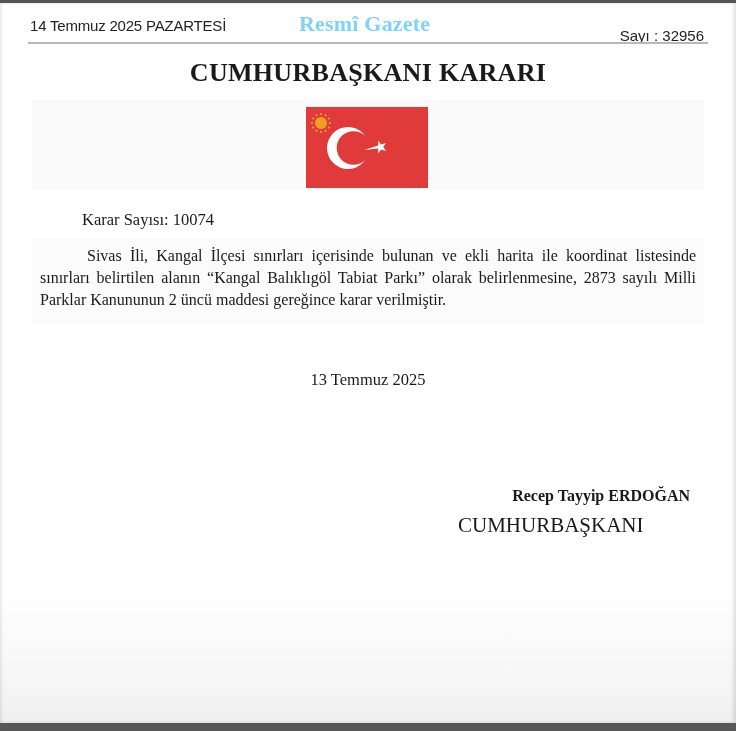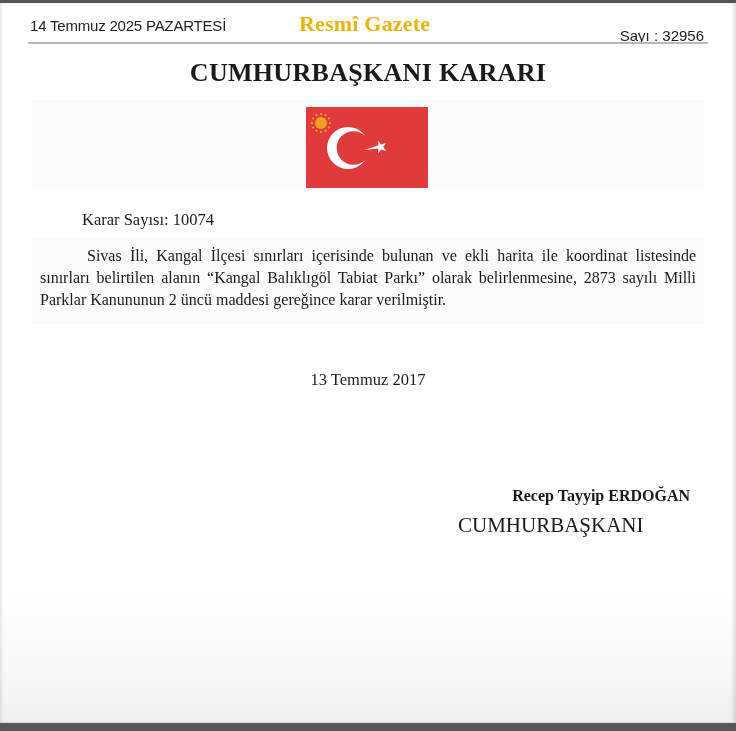--- a/index.html
+++ b/index.html
@@ -41,21 +41,21 @@
       font-size: 15px;
       color: #222;
       letter-spacing: -0.2px;
     }
     .header .masthead {
       position: absolute;
       left: 271px; top: 3px;
       font-family: "Liberation Serif", serif;
       font-weight: bold;
       font-size: 22px;
-      color: #eab308;
+      color: #7dd3fc;
       letter-spacing: 0.2px;
     }
     .header .issue {
       position: absolute;
       right: 4px; top: 19px;
       font-family: "Liberation Sans", sans-serif;
       font-size: 15px;
       color: #222;
     }
     .header-rule {
@@ -189,20 +189,20 @@
 
     <polygon fill="#ffffff" points="60,41 74.2,36.4 74.2,31.5 77,35.4 82.2,33.9 79.2,38.0 82.2,42.1 77,40.6 74.2,44.5 74.2,39.6" transform="translate(-2,2)"></polygon>
   </svg>
 </div>
 
 <div class="decision-no">Karar Sayısı: 10074</div>
 
 <div class="body-band"></div>
 <div class="body-text">Sivas İli, Kangal İlçesi sınırları içerisinde bulunan ve ekli harita ile koordinat listesinde sınırları belirtilen alanın “Kangal Balıklıgöl Tabiat Parkı” olarak belirlenmesine, 2873 sayılı Milli Parklar Kanununun 2 üncü maddesi gereğince karar verilmiştir.</div>
 
-<div class="sign-date">13 Temmuz 2017</div>
+<div class="sign-date">13 Temmuz 2025</div>
 
 <div class="signatory">
   <span class="name">Recep Tayyip ERDOĞAN</span>
   <span class="role">CUMHURBAŞKANI</span>
 </div>
 
 <div class="frame-bottom"></div>
 
 </body></html>

